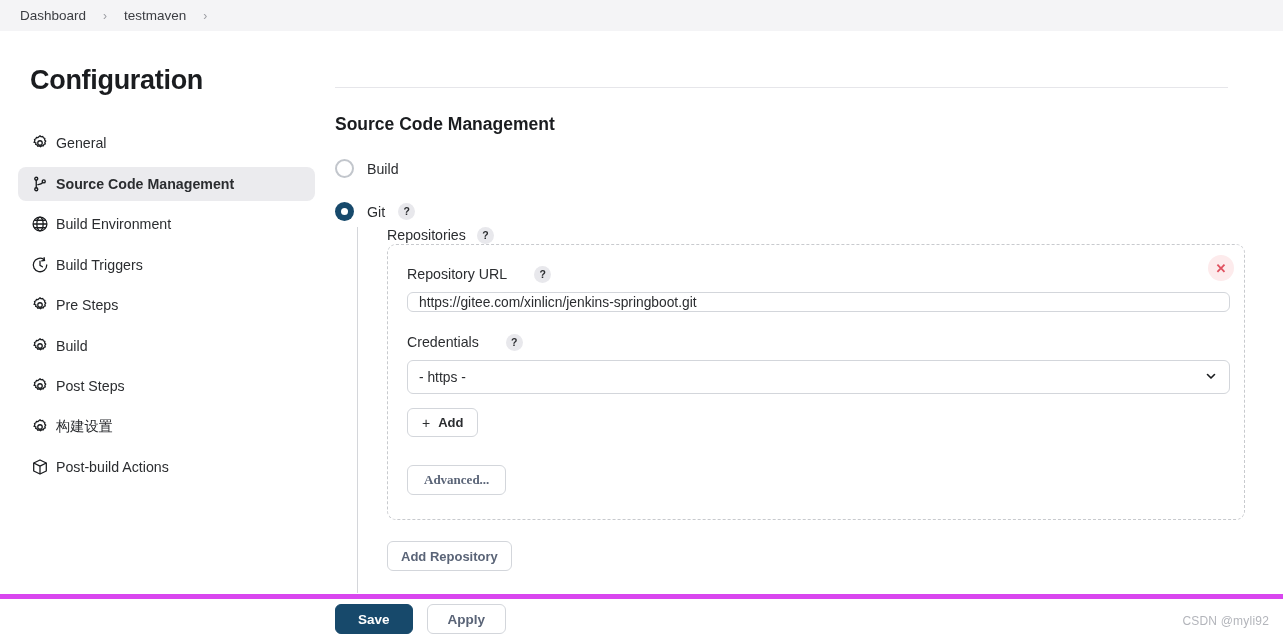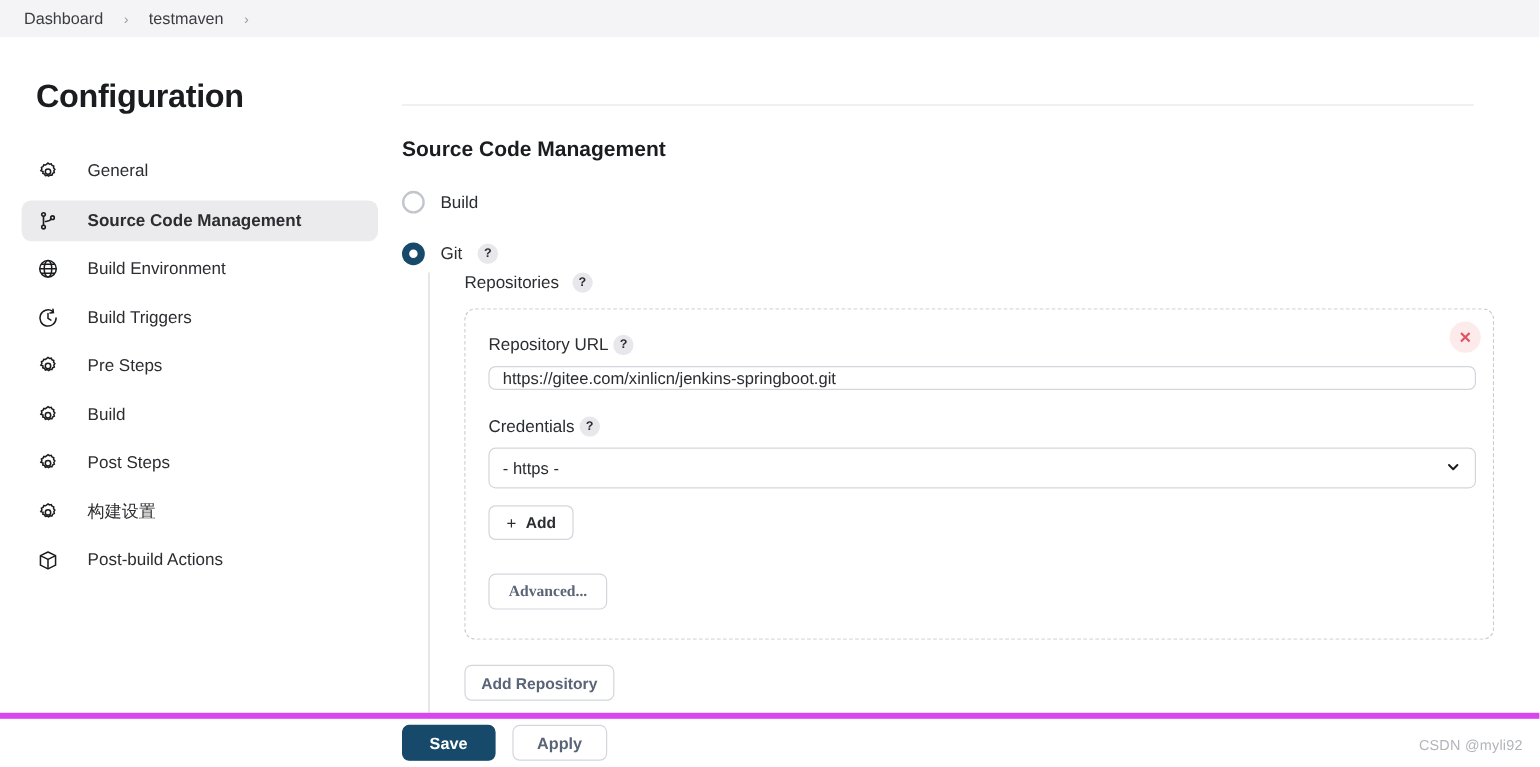--- a/index.html
+++ b/index.html
@@ -53,21 +53,21 @@
     font-size: 27px;
     font-weight: bold;
     letter-spacing: -0.3px;
     color: #1a1c1f;
     margin: 0 0 30px 30px;
   }
   .nav { padding: 0 18px; }
   .nav-item {
     display: flex;
     align-items: center;
-    gap: 24px;
+    gap: 7px;
     height: 34px;
     padding: 0 12px;
     border-radius: 8px;
     margin-bottom: 6.5px;
     cursor: pointer;
   }
   .nav-item.active { background: #ebebee; }
   .nav-label {
     font-size: 14.2px;
     color: #2b2d30;
@@ -157,23 +157,22 @@
   
   .git-block {
     margin-left: 22px;
     padding-left: 29px;
     border-left: 1px solid #d4d6da;
     margin-top: 6px;
     padding-bottom: 22px;
   }
   .field-label-row {
     display: flex;
-    align-items: center;
+    align-items: flex-start;
     gap: 11px;
-    margin-bottom: 13px;
   }
   .field-label {
     font-size: 14.2px;
     color: #2b2d30;
   }
 
   
   .repo-card {
     border: 1px dashed #c8cace;
     border-radius: 9px;
@@ -194,22 +193,21 @@
     justify-content: center;
     font-size: 13px;
     font-weight: bold;
     cursor: pointer;
     border: none;
     padding: 0;
     line-height: 1;
   }
   .sub-label-row {
     display: flex;
-    align-items: center;
-    gap: 4px;
+    gap: 27px;
     margin-bottom: 9px;
   }
   .text-input {
     width: 823px;
     height: 20px;
     border: 1px solid #d3d6db;
     border-radius: 6px;
     padding: 0 11px;
     font-size: 13.8px;
     font-family: "Liberation Sans", sans-serif;

